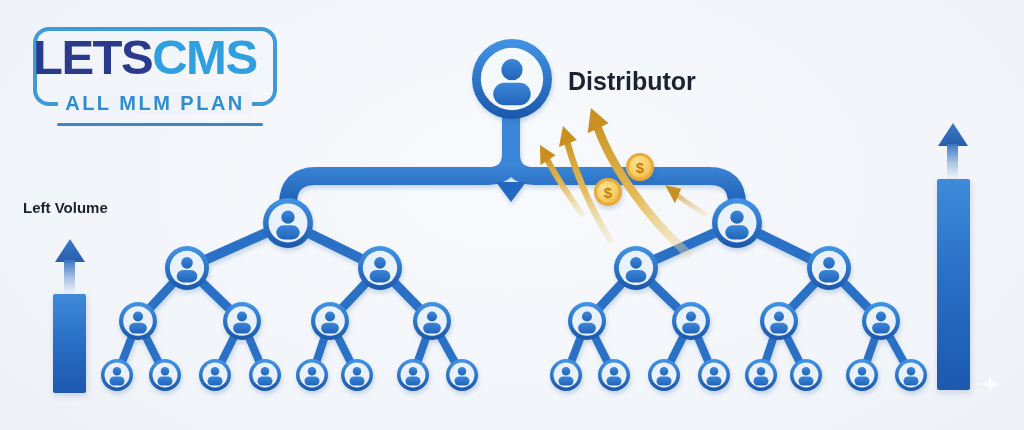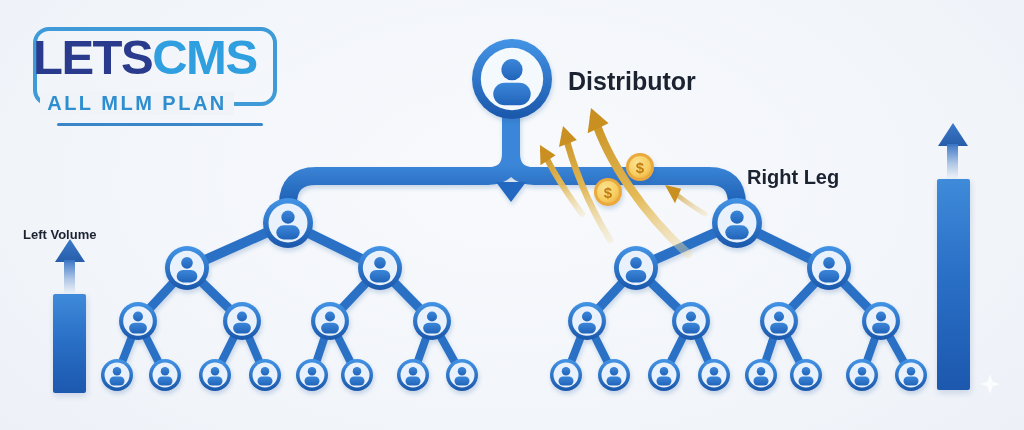--- a/index.html
+++ b/index.html
@@ -13,32 +13,32 @@
   #diagram { position:absolute; left:0; top:0; width:1024px; height:430px; }
 
   
   .logo-box { position:absolute; left:33px; top:27px; width:244px; height:79px;
     border:4px solid #3f9ad8; border-radius:16px; }
   .logo-main { position:absolute; left:33px; top:33px; width:223px; text-align:center;
     font-size:49px; font-weight:800; letter-spacing:-1.5px; line-height:1;
     white-space:nowrap; }
   .logo-main .p1 { color:#2a3a8c; }
   .logo-main .p2 { color:#2f9fdf; }
-  .logo-sub { position:absolute; left:15px; top:92px; width:244px; text-align:center; }
+  .logo-sub { position:absolute; left:33px; top:92px; width:244px; text-align:center; }
   .logo-sub span { display:inline-block; background:#f0f3f8; padding:0 7px;
     font-size:20px; font-weight:800; letter-spacing:2.5px; color:#2e8ecf; white-space:nowrap; }
   .logo-underline { position:absolute; left:57px; top:123px; width:206px; height:3px;
     background:#3a86c8; border-radius:2px; }
 
   
   .lbl { position:absolute; color:#1b2230; font-weight:700; white-space:nowrap; }
   .lbl-distributor { left:568px; top:67px; font-size:25px; }
   .lbl-leftleg  { left:201px; top:166px; font-size:20px; }
   .lbl-rightleg { left:747px; top:166px; font-size:20px; }
-  .lbl-leftvol  { left:23px;  top:227px; font-size:13px; }
+  .lbl-leftvol  { left:23px;  top:199px; font-size:15px; }
   .lbl-rightvol { left:895px; top:95px;  font-size:17.5px; }
 
   
   .vol-head { position:absolute; width:30px; height:23px;
     background:linear-gradient(#3b79c9,#275da9);
     clip-path:polygon(50% 0, 100% 100%, 0 100%); }
   .vol-stem { position:absolute; width:11px;
     background:linear-gradient(180deg, #3d76c6 0%, rgba(90,140,205,0.45) 55%, rgba(120,160,215,0) 100%); }
   .vol-bar { position:absolute; width:33px; border-radius:2px;
     background:linear-gradient(180deg,#3f8ad9 0%, #2a70c7 45%, #1c58ae 100%);
@@ -291,21 +291,20 @@
   </svg>
 
   <div>
     <div class="logo-box"></div>
     <div class="logo-main"><span class="p1">LETS</span><span class="p2">CMS</span></div>
     <div class="logo-sub"><span>ALL MLM PLAN</span></div>
     <div class="logo-underline"></div>
   </div>
 
   <div class="lbl lbl-distributor">Distributor</div>
-  <div class="lbl lbl-rightleg">Right Leg</div>
   <div class="lbl lbl-leftvol">Left Volume</div>
 
   <div class="vol-head left"></div>
   <div class="vol-stem left"></div>
   <div class="vol-bar  left" id="left-bar" style="height: 99px;"></div>
   <div class="vol-head right"></div>
   <div class="vol-stem right"></div>
   <div class="vol-bar  right" id="right-bar" style="height: 211px;"></div>
 
 </div>

